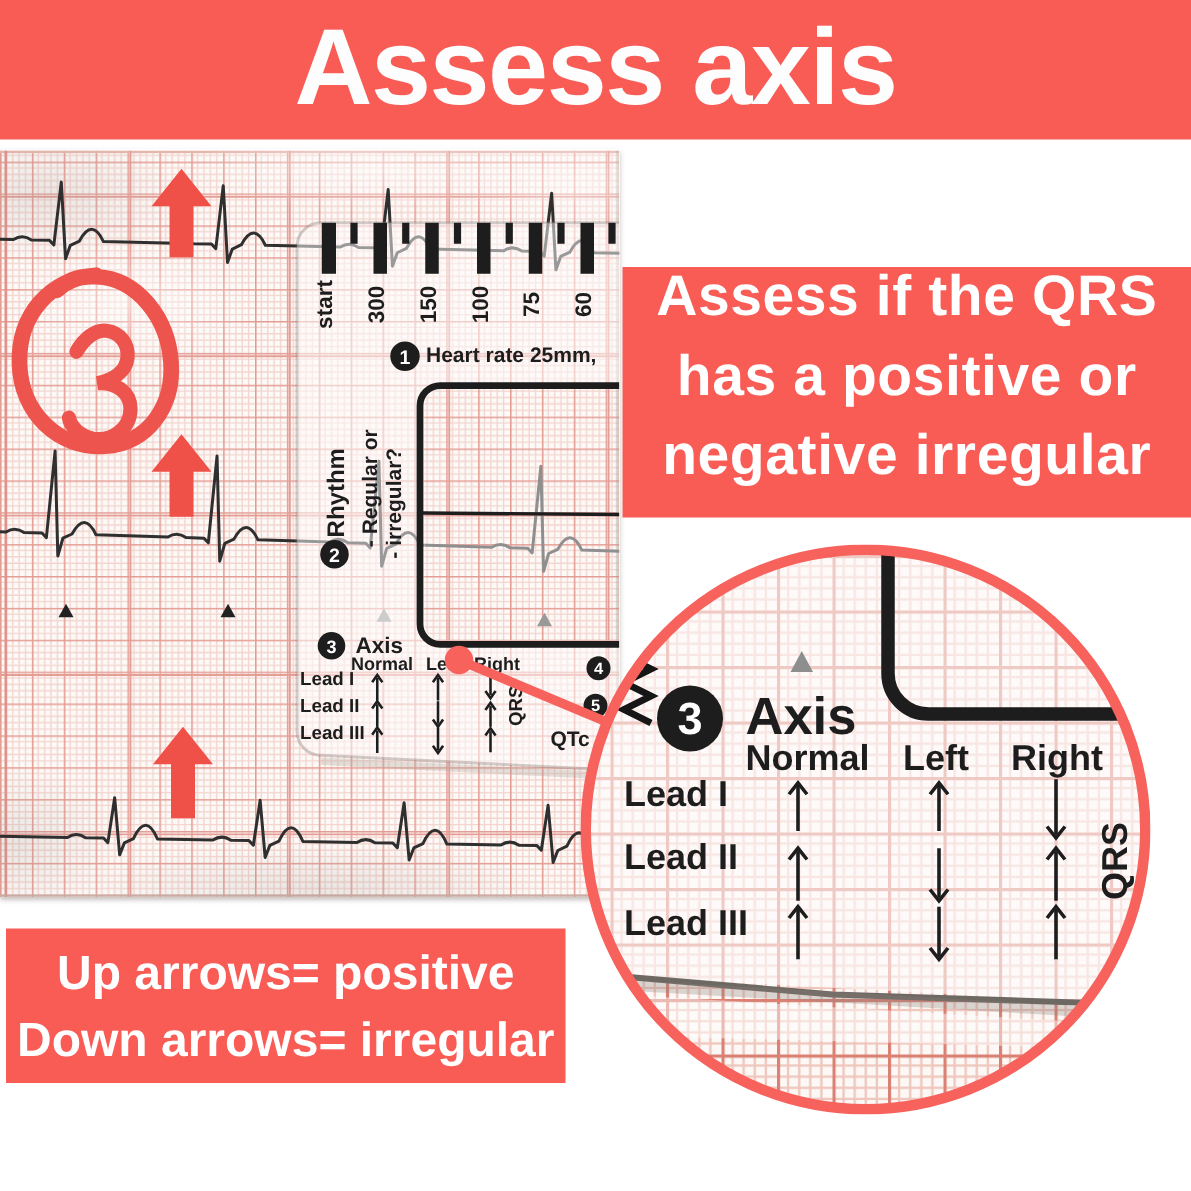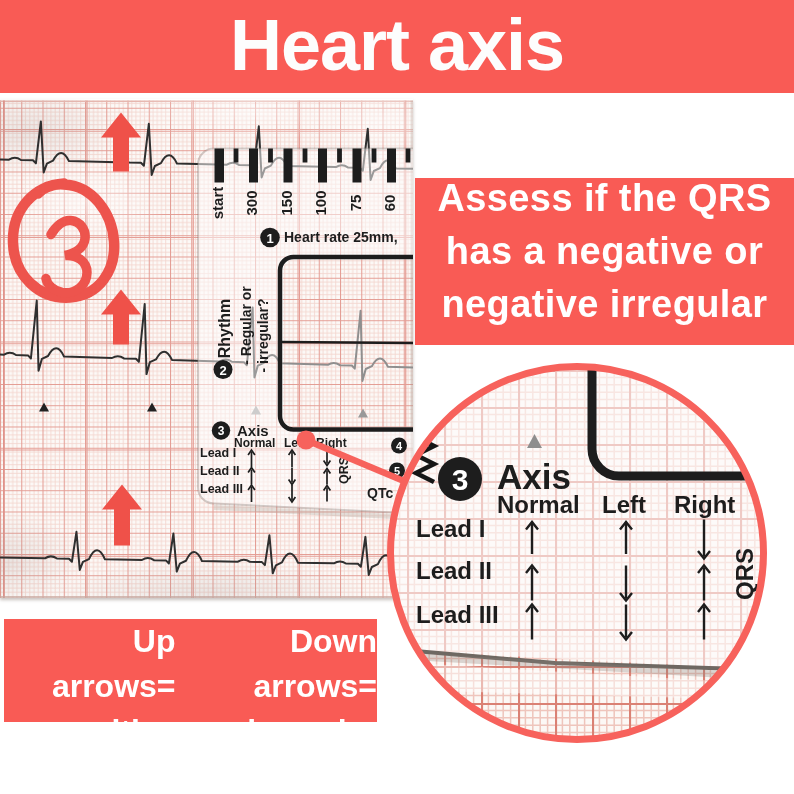--- a/index.html
+++ b/index.html
@@ -4,27 +4,27 @@
 html,body{margin:0;padding:0;background:#fff;width:794px;height:794px;overflow:hidden}
 body{font-family:'Liberation Sans',sans-serif;position:relative}
 .banner{position:absolute;left:0;top:0;width:794px;height:93px;background:#f95b55;
   color:#fdfdfd;font-weight:bold;font-size:72px;line-height:91px;text-align:center;letter-spacing:-1px}
 .photo{position:absolute;left:0;top:99px;width:413px;height:499px;overflow:hidden;
   box-shadow:0 2px 3px rgba(150,135,130,0.5)}
 .rbox{position:absolute;left:415px;top:178px;width:379px;height:167px;background:#f95b55;box-sizing:border-box;padding-bottom:20px;
   color:#fff;font-weight:bold;font-size:38px;line-height:53px;text-align:center;
   display:flex;flex-direction:column;justify-content:center;letter-spacing:0.4px}
 .bbox{position:absolute;left:4px;top:619px;width:373px;height:103px;background:#f95b55;
-  color:#fff;font-weight:bold;font-size:32px;line-height:45px;text-align:right;
-  display:flex;flex-direction:row;justify-content:center}
+  color:#fff;font-weight:bold;font-size:32px;line-height:45px;text-align:center;
+  display:flex;flex-direction:column;justify-content:center}
 .mag{position:absolute;left:387px;top:363px;width:380px;height:380px}
 .conn{position:absolute;left:280px;top:420px;width:170px;height:90px}
 </style></head>
 <body>
-<div class="banner">Heart axis</div>
+<div class="banner">Assess axis</div>
 <div class="photo">
 <svg width="413" height="502" viewBox="0 99 413 499" font-family="'Liberation Sans',sans-serif" style="position:absolute;left:0;top:0">
 <defs>
 <pattern id="grid" width="21.25" height="21.25" patternUnits="userSpaceOnUse">
   <rect width="21.25" height="21.25" fill="#fcf9f7"></rect>
   <g stroke="#f3d5cf" stroke-width="0.9">
     <path d="M4.25,0 V21.25 M8.5,0 V21.25 M12.75,0 V21.25 M17,0 V21.25"></path>
     <path d="M0,4.25 H21.25 M0,8.5 H21.25 M0,12.75 H21.25 M0,17 H21.25"></path>
   </g>
   <path d="M0.5,0 V21.25 M0,0.5 H21.25" stroke="#e49d94" stroke-width="1.1"></path>
@@ -204,19 +204,19 @@
         <path d="M704,639.5 L704,606.5" stroke="#1d1d1d" stroke-width="2.4" fill="none"></path>
         <path d="M698,612.0 L704,604.5 L710,612.0" stroke="#1d1d1d" stroke-width="2.4" fill="none" stroke-linejoin="miter"></path>
 <text transform="translate(744,574) rotate(-90)" font-size="24" font-weight="bold" fill="#1d1d1d" text-anchor="middle" dominant-baseline="central">QRS</text>
 <path d="M522,749 L527,735 L531,749" stroke="#4a4a4a" stroke-width="2" fill="none"></path>
 </g>
 <circle cx="577" cy="553" r="186.5" fill="none" stroke="#f7625c" stroke-width="7"></circle>
 </svg>
 </div>
 <div class="rbox">
     <span>Assess if the QRS</span>
-    <span>has a negative or</span>
+    <span>has a positive or</span>
     <span>negative irregular</span>
   </div>
 <div class="bbox">
     <span>Up arrows= positive</span>
     <span>Down arrows= irregular</span>
   </div>
 
 </body></html>

